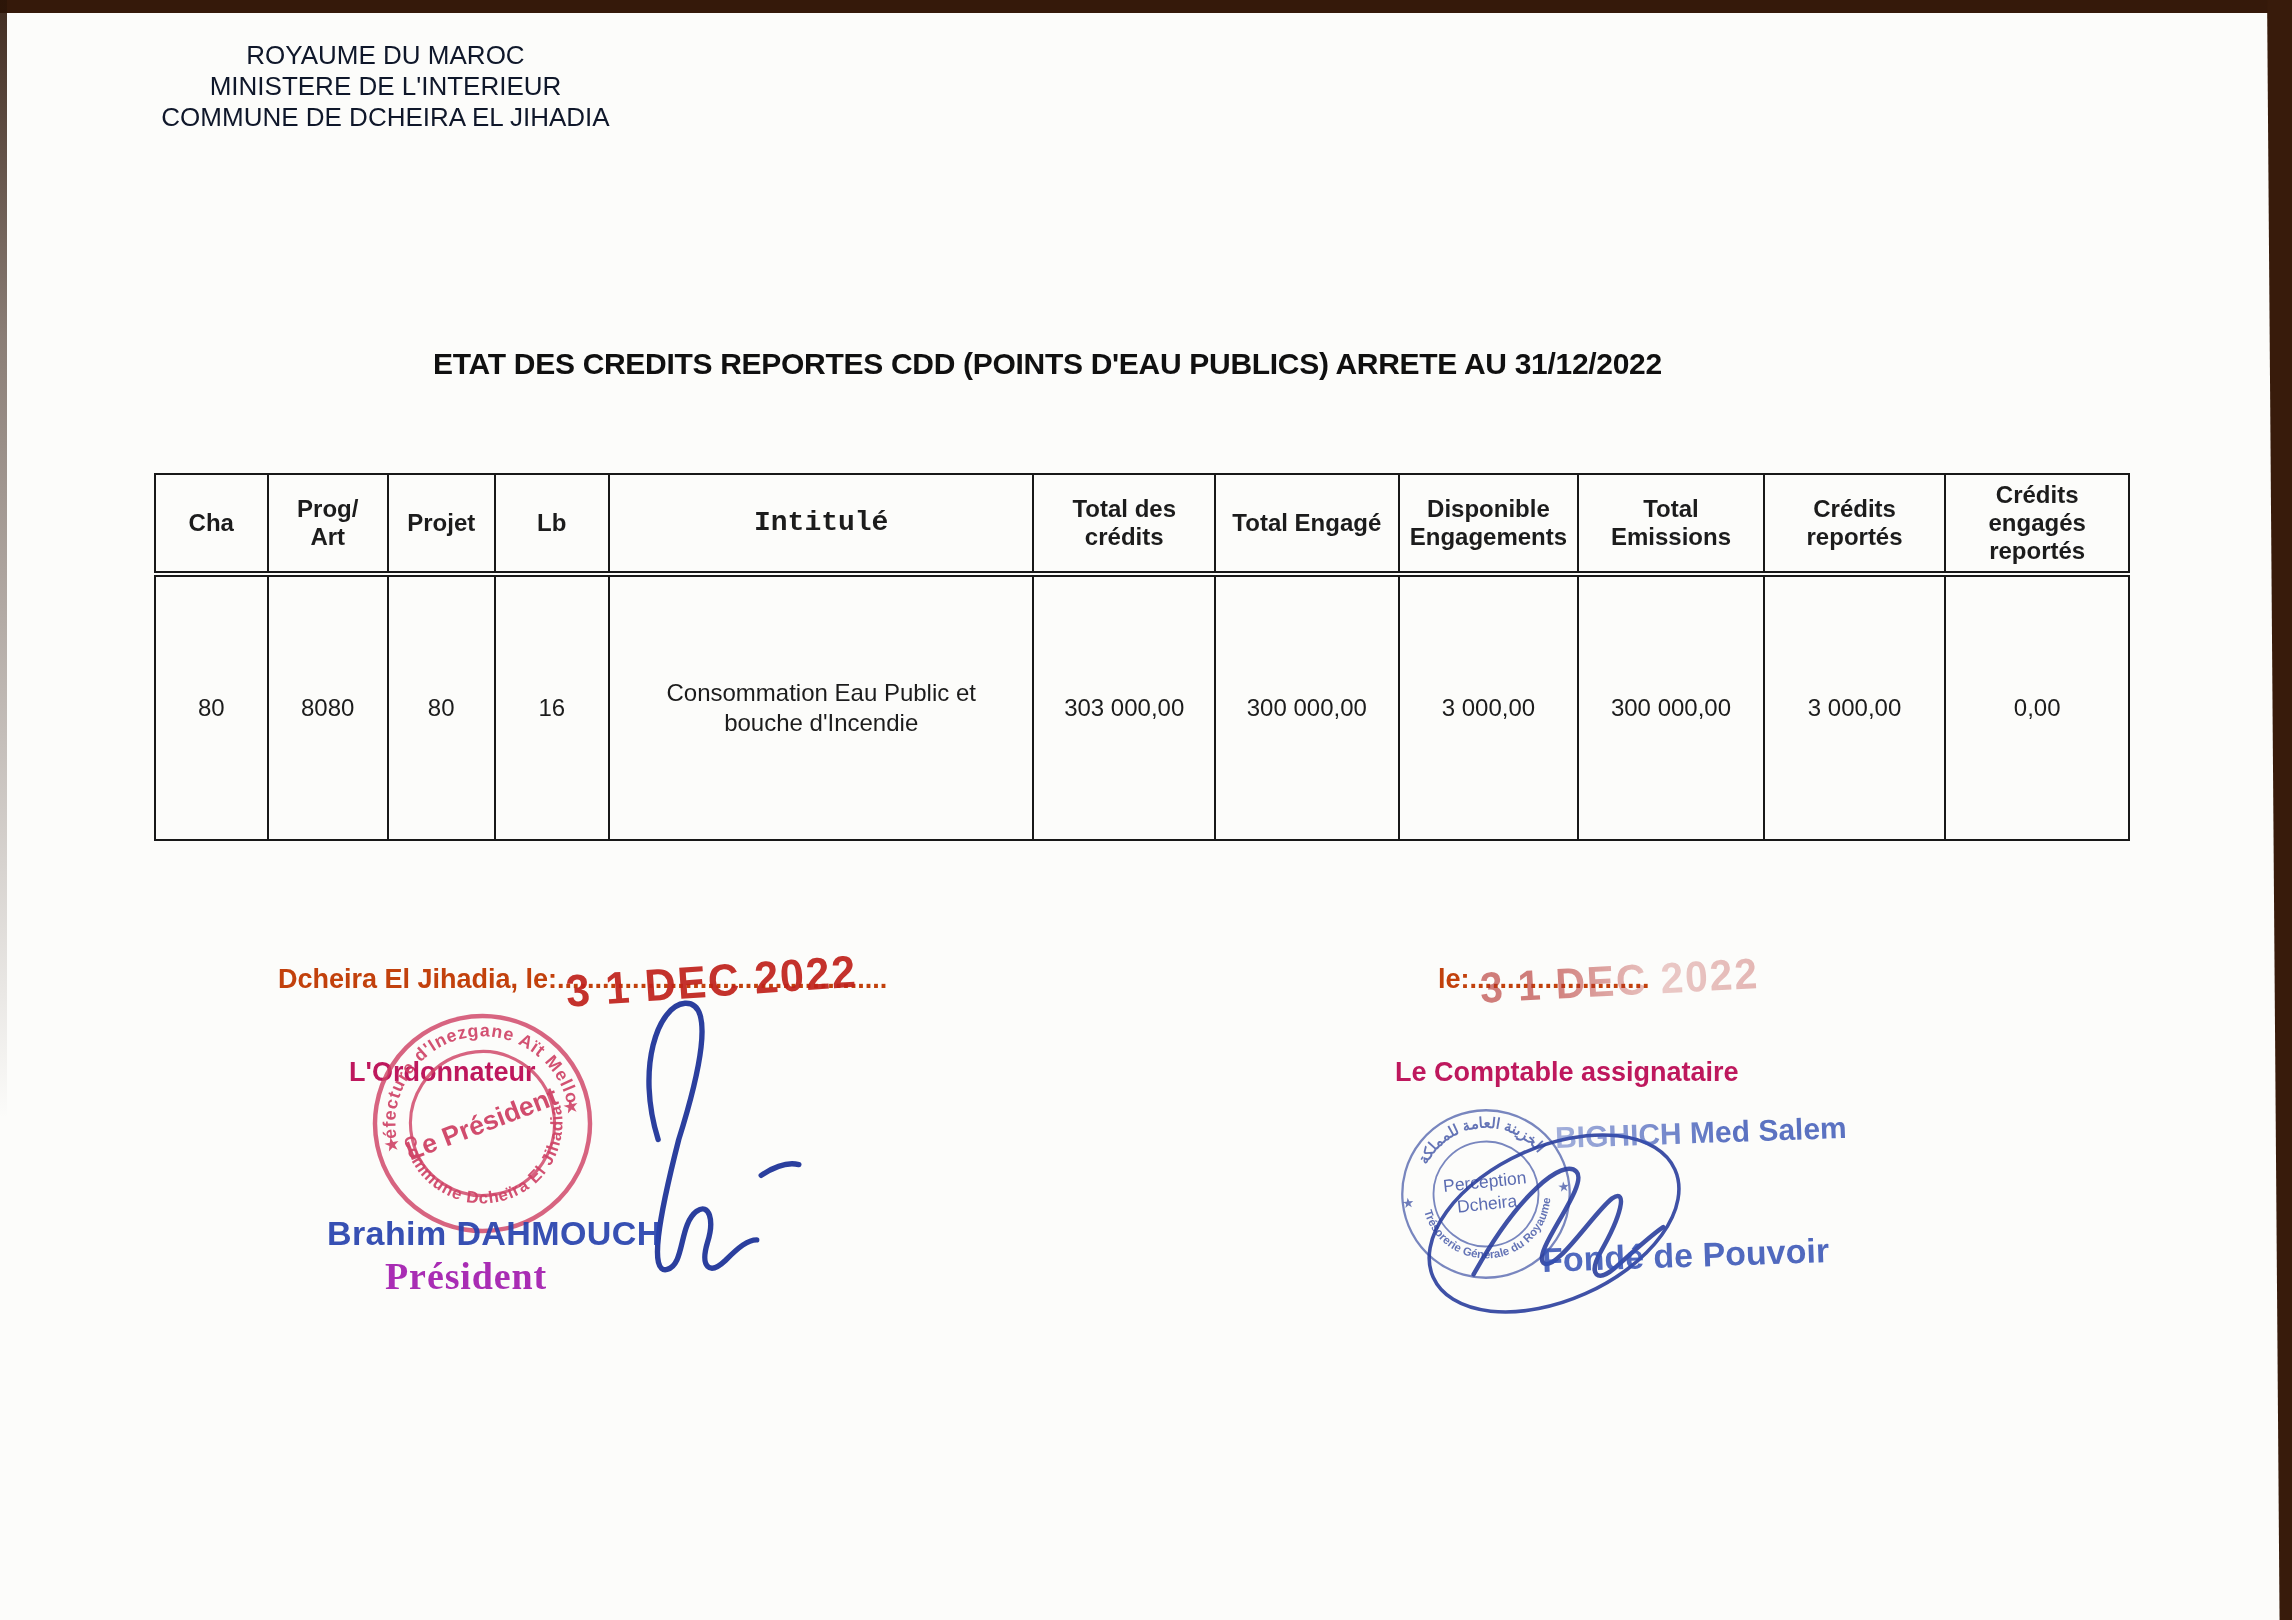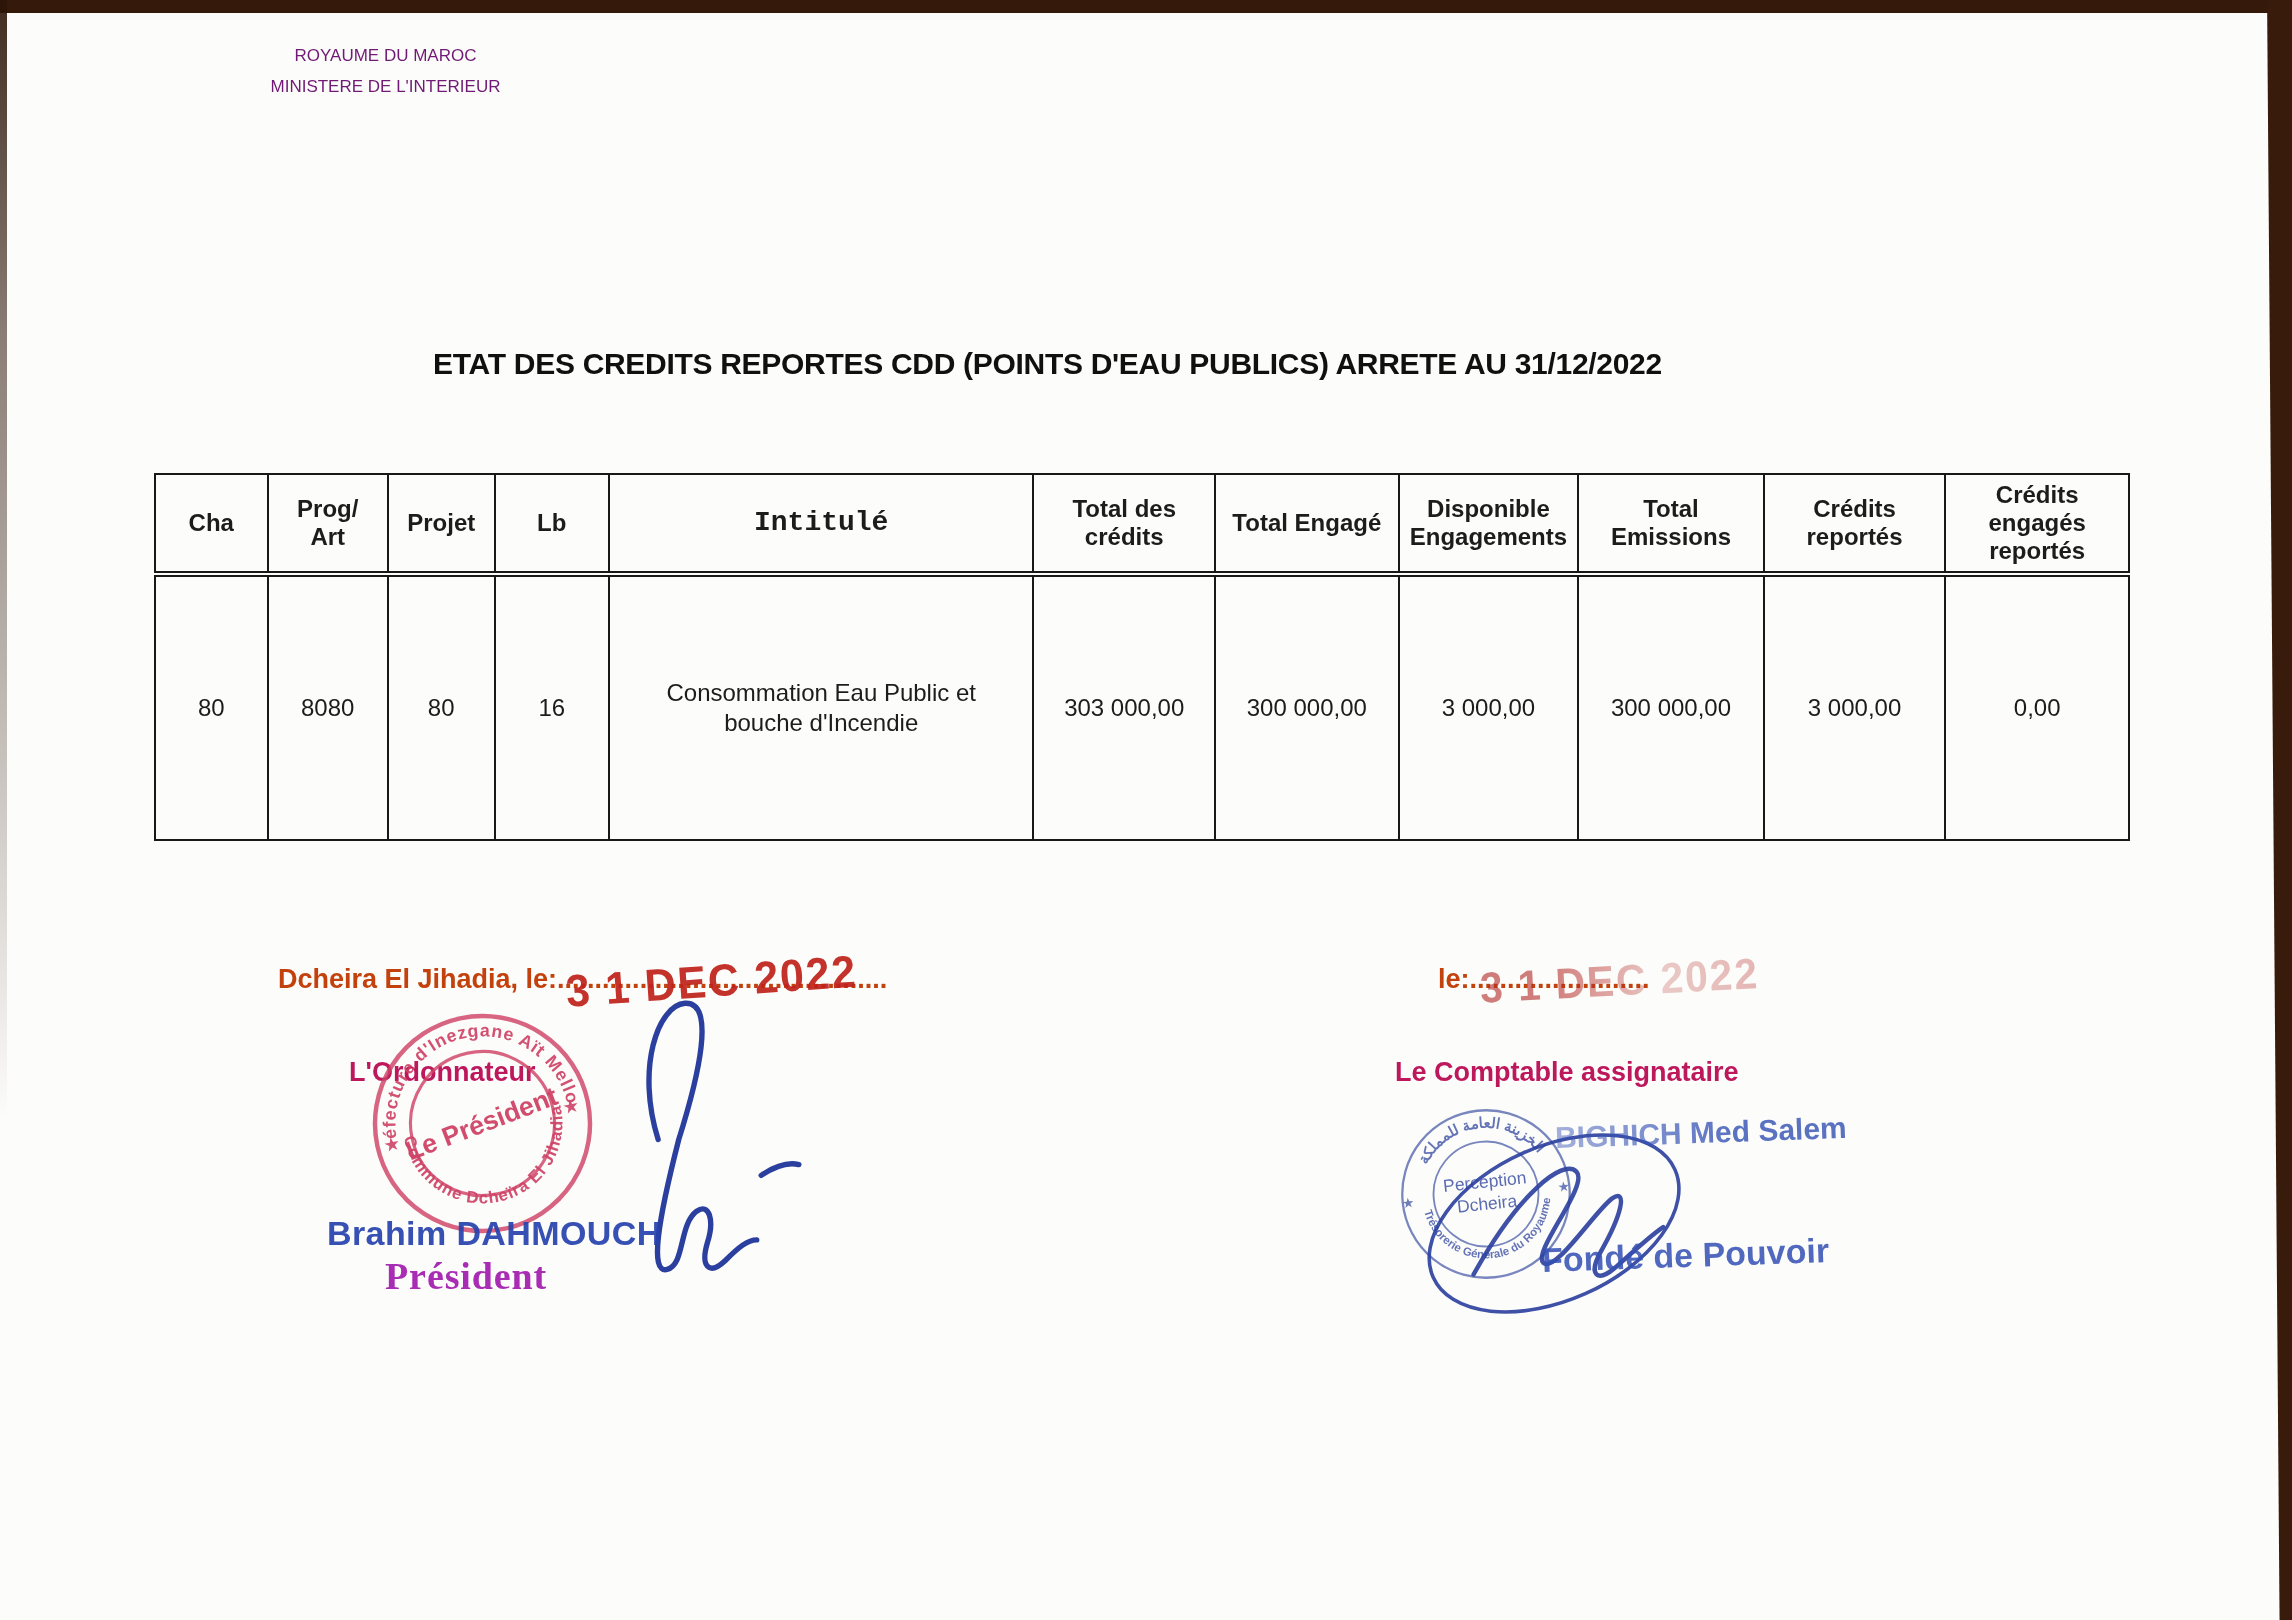--- a/index.html
+++ b/index.html
@@ -10,21 +10,21 @@
     color:#1c1c1c;
   }
   
   .edge-top{position:absolute;left:0;top:0;width:100%;height:12.5px;background:#35190a;}
   .edge-left{position:absolute;left:0;top:0;width:7.2px;height:1119px;
     background:linear-gradient(180deg, rgba(44,21,8,.9) 0%, rgba(44,21,8,.55) 30%, rgba(44,21,8,0) 100%);}
   .edge-right{position:absolute;right:0;top:0;width:32px;height:100%;background:#381b0b;
     clip-path:polygon(19% 0, 100% 0, 100% 100%, 58% 100%);}
 
   .letterhead{position:absolute;left:81px;top:40px;width:609px;text-align:center;
-    font-size:17px;line-height:31px;color:#701a75;}
+    font-size:26px;line-height:31px;color:#0f172a;}
   .doc-title{position:absolute;left:304px;top:339px;width:1487px;text-align:center;
     font-size:30px;font-weight:bold;letter-spacing:-0.3px;color:#101010;white-space:nowrap;margin-top:8px;}
 
   table.credits{position:absolute;left:154px;top:473px;width:1976px;height:366px;
     border-collapse:collapse;table-layout:fixed;}
   table.credits th, table.credits td{border:2.7px solid #181818;text-align:center;vertical-align:middle;padding:1.8px;}
   table.credits thead tr{height:100px;}
   table.credits thead th{font-size:24px;font-weight:bold;line-height:1.18;border-bottom:6.3px double #181818;}
   table.credits thead th.big{font-size:28px;font-family:Liberation Mono, monospace;}
   table.credits tbody tr{height:266px;}
@@ -66,20 +66,21 @@
 <body>
 
 <div id="paper">
   <div class="edge-top"></div>
   <div class="edge-left"></div>
   <div class="edge-right"></div>
 
   <div class="letterhead">
     <div>ROYAUME DU MAROC</div>
     <div>MINISTERE DE L'INTERIEUR</div>
+    <div>COMMUNE DE DCHEIRA EL JIHADIA</div>
   </div>
 
   <div class="doc-title">ETAT DES CREDITS REPORTES CDD (POINTS D'EAU PUBLICS) ARRETE AU 31/12/2022</div>
 
   <table class="credits">
     <colgroup>
       <col style="width:5.7%">
         <col style="width:6.1%">
         <col style="width:5.4%">
         <col style="width:5.8%">

